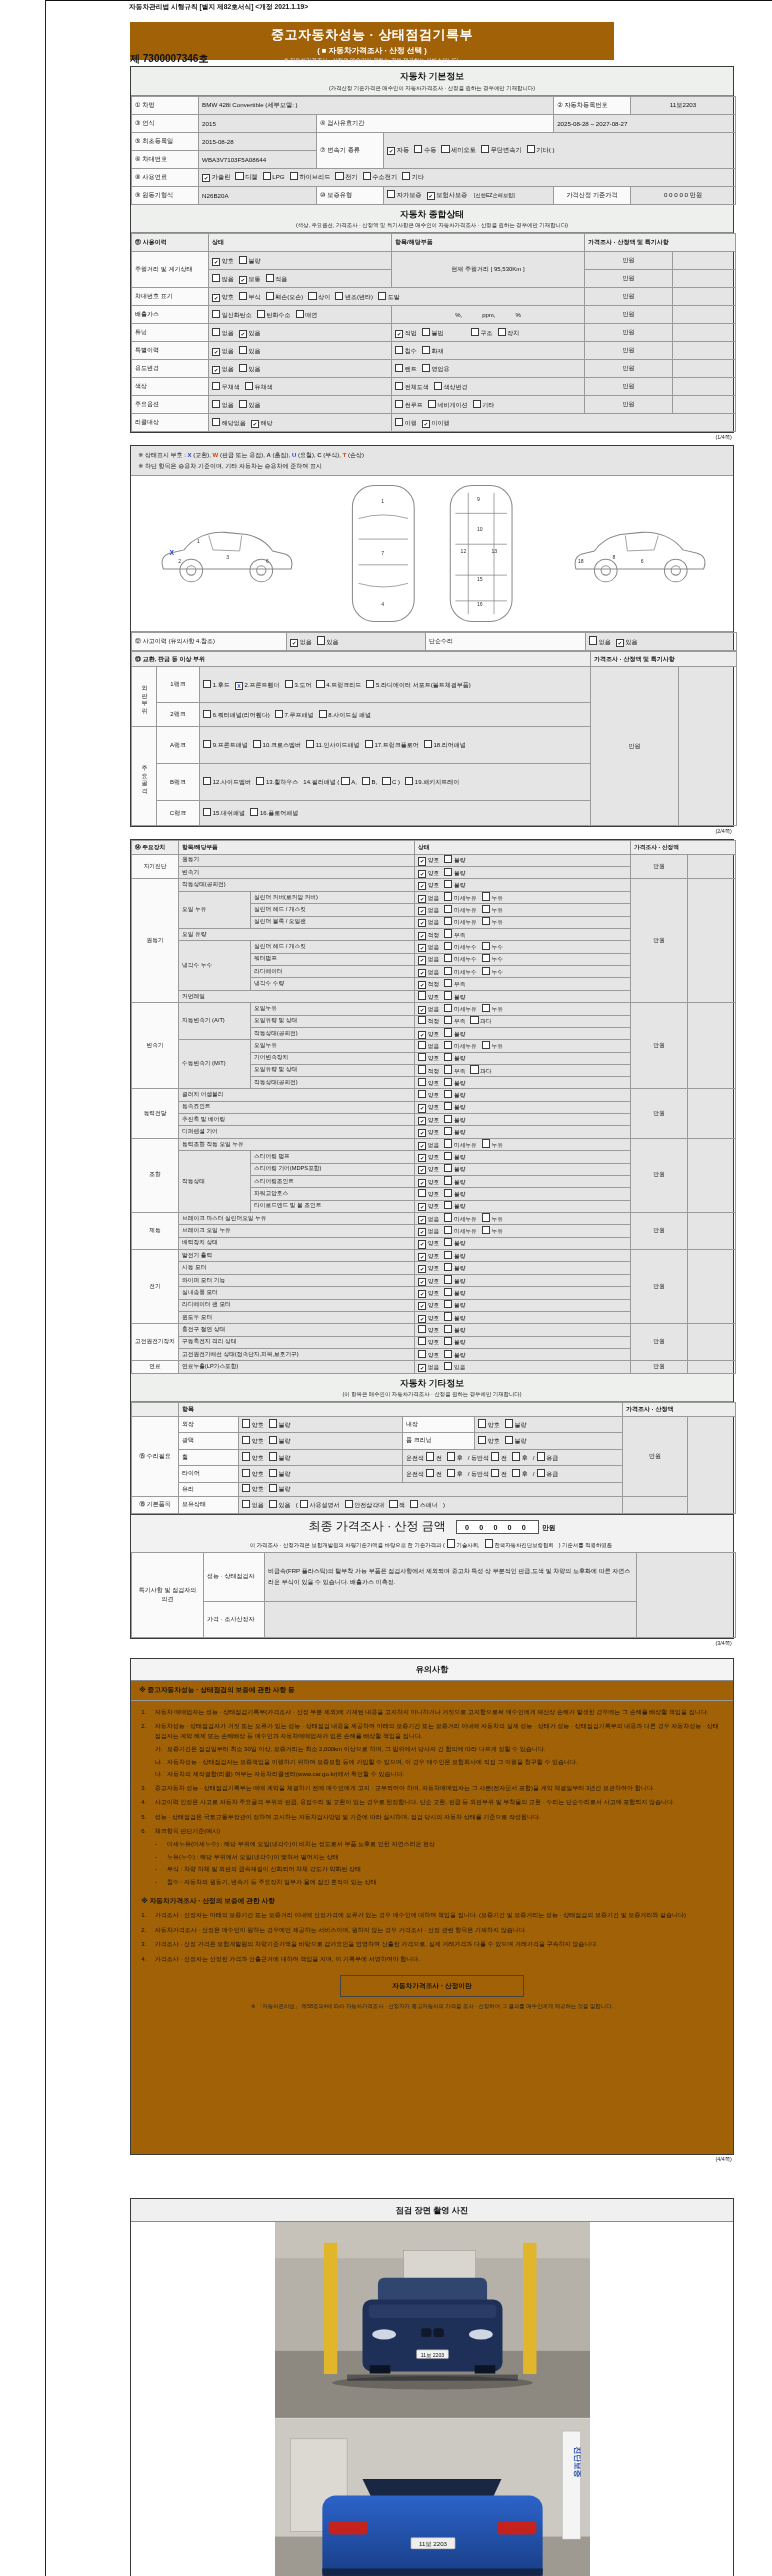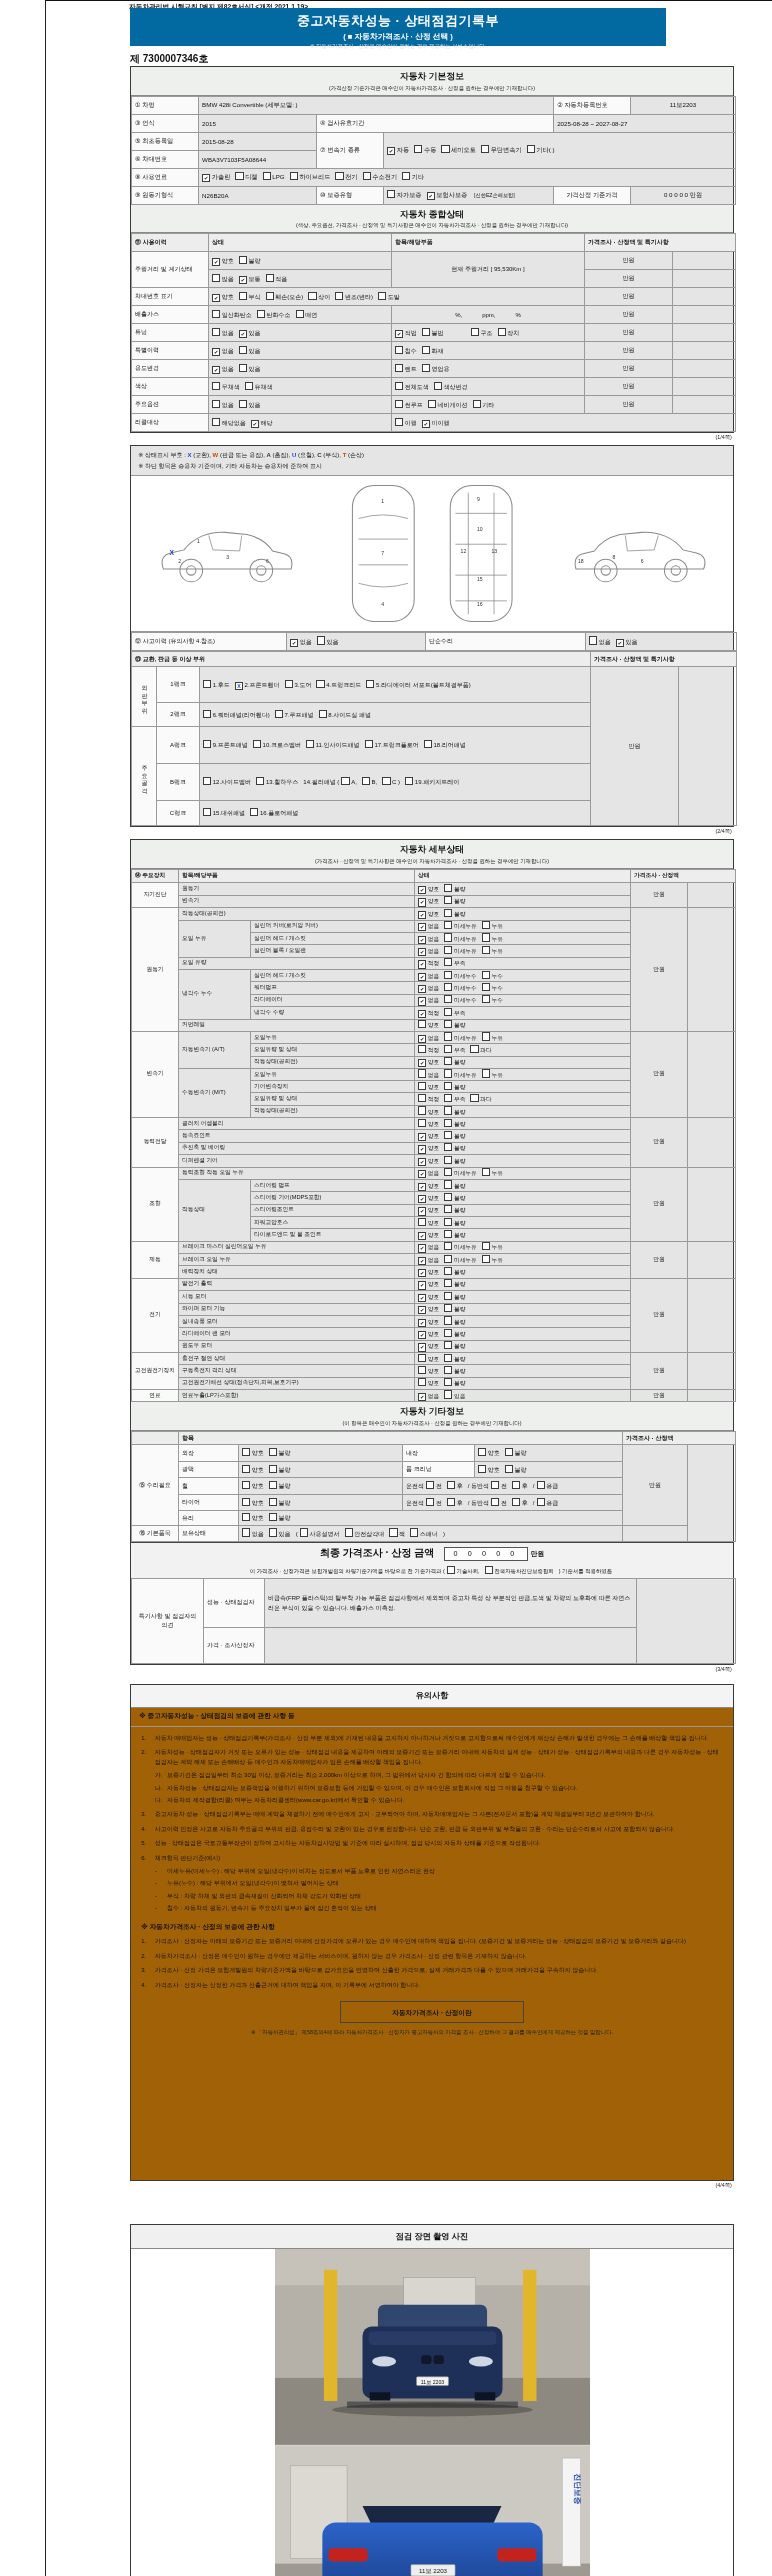--- a/index.html
+++ b/index.html
@@ -1,21 +1,21 @@
 <!DOCTYPE html>
 <html style="font-size:8.2px"><head>
 <meta charset="utf-8">
 <style>
   html,body{margin:0;padding:0;background:#fff;}
   #doc{position:relative;width:773px;height:2576px;background:#fff;overflow:hidden;
        font-family:"Liberation Sans","DejaVu Sans",sans-serif;color:#111;}
   .topline{position:absolute;top:0;left:45px;right:0;height:1px;background:#111;}
   .leftline{position:absolute;top:0;left:45px;width:1px;height:100%;background:#222;}
   .reg{position:absolute;top:2.6px;left:129px;font-size:6.7px;font-weight:bold;}
-  .titlebox{position:absolute;top:8px;left:130px;width:536px;height:38px;background:#0369a1;color:#fff;text-align:center;}
+  .titlebox{position:absolute;top:22px;left:130px;width:484px;height:38px;background:#a16207;color:#fff;text-align:center;}
   .titlebox .t{font-size:13px;font-weight:bold;letter-spacing:0.5px;margin-top:4.1px;}
   .titlebox .s{font-size:7.7px;font-weight:bold;margin-top:1.5px;}
   .titlebox .n{font-size:5.4px;color:#e3e3e3;margin-top:1px;}
   .docno{position:absolute;top:52px;left:130px;font-size:10px;font-weight:bold;}
   .content{position:absolute;top:66px;left:130px;width:604px;}
   .page{border:1px solid #3a3a3a;background:#e5e5e5;}
   .pfoot{text-align:right;font-size:5.4px;padding:1px 2.1px 4.1px;color:#222;}
   .band{background:#eef0ee;border-bottom:0.5px solid #8a8a8a;text-align:center;padding:4.1px 0 3.1px;}
   .band .h{font-size:8.8px;font-weight:bold;}
   .band .sub{font-size:5.4px;margin-top:1.5px;color:#222;}
@@ -33,22 +33,22 @@
   .opt{margin-right:4.6px;white-space:nowrap;display:inline-block;}
   .ol{margin-right:0.5px;}
   .pl{margin-right:2.1px;white-space:pre;}
   .pre{white-space:pre;}
   .vert{writing-mode:vertical-lr;text-orientation:upright;letter-spacing:1.5px;margin:0 auto;font-size:6px;}
   .small{font-size:5.2px;}
   .legendrow{border-bottom:0.5px solid #999;padding:3.6px 7.2px;font-size:6px;line-height:1.8;}
   .diag{position:relative;border-bottom:0.5px solid #999;height:155px;background:#fff;}
   .won{ text-align:center;}
   .finalstrip{background:#f2f2f2;border-top:1px solid #444;padding:3.1px 0 2.6px;text-align:center;}
-  .finalstrip .fl{font-size:10px;font-weight:bold;margin-right:10px;}
-  .finalstrip .fv{display:inline-block;border:0.8px solid #555;background:#fff;padding:1.5px 8.2px;font-size:7.2px;letter-spacing:4.1px;}
+  .finalstrip .fl{font-size:12px;font-weight:normal;margin-right:10px;}
+  .finalstrip .fv{display:inline-block;border:0.8px solid #555;background:#fff;padding:1.5px 8.2px;font-size:7.2px;letter-spacing:4.1px;font-weight:bold;}
   .finalstrip .fu{font-size:6.7px;font-weight:bold;margin-left:3.1px;}
   .finalnote{font-size:5.4px;text-align:center;padding:2.1px 0 3.1px;background:#f2f2f2;}
   .nbox{border:1px solid #3a3a3a;background:#a16207;}
   .nband{background:#f4f4f4;border-bottom:0.5px solid #8a8a8a;text-align:center;font-size:8.2px;font-weight:bold;padding:5.2px 0;}
   .ntitle{border-bottom:0.5px solid #999;padding:4.6px 8.2px;font-size:6.7px;font-weight:bold;}
   .nbody{padding:7.2px 10.3px 5.2px;font-size:6px;line-height:1.65;}
   .nrow{display:flex;margin-bottom:4.6px;}
   .nn{flex:0 0 13.4px;}
   .nt{flex:1;}
   .nsub{display:flex;margin:-1.5px 0 4.1px 13.4px;}
@@ -327,24 +327,20 @@
         <tr style="height:25px">
           <td class="lab c">C랭크</td>
           <td><span class="opt"><span class="cb"></span><span class="ol">15.대쉬패널</span></span><span class="opt"><span class="cb"></span><span class="ol">16.플로어패널</span></span></td>
         </tr>
       </tbody>
         </table>
     </div>
     <div class="pfoot">(2/4쪽)</div>
 
     <div class="page">
-      <div class="band">
-        <div class="h">자동차 세부상태</div>
-        <div class="sub">(가격조사 · 산정액 및 특기사항은 매수인이 자동차가격조사 · 산정을 원하는 경우에만 기재합니다)</div>
-      </div>
       <table class="dt">
         <colgroup>
             <col style="width:47px">
             <col style="width:72px">
             <col style="width:164px">
             <col style="width:216px">
             <col style="width:57px">
             <col style="width:48px">
           </colgroup>
         <tbody>

